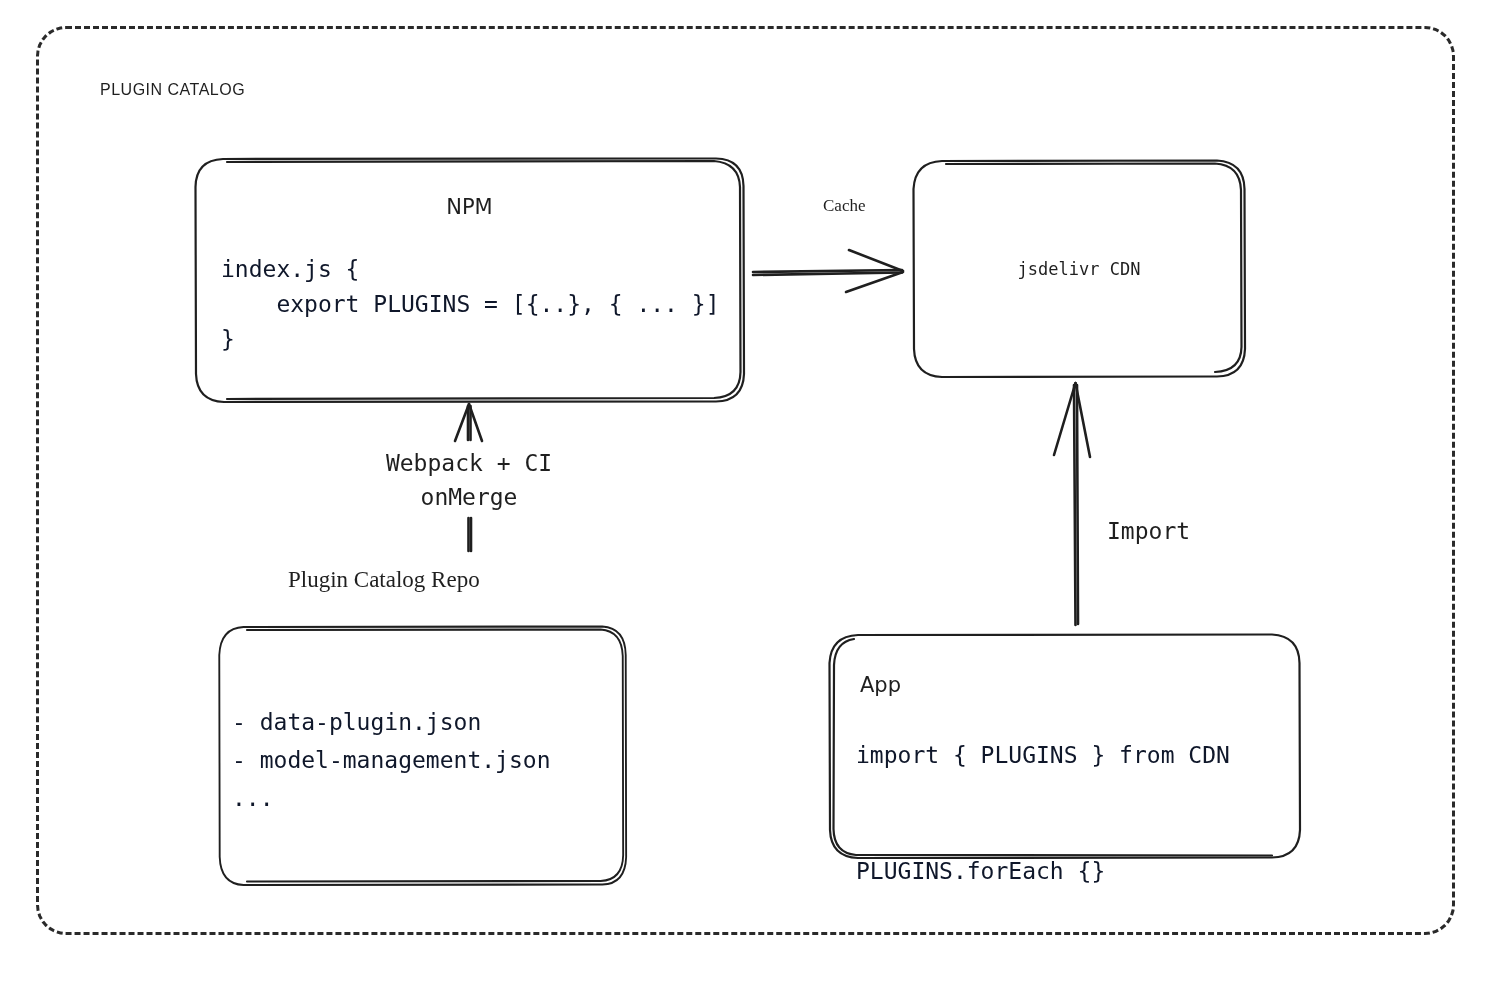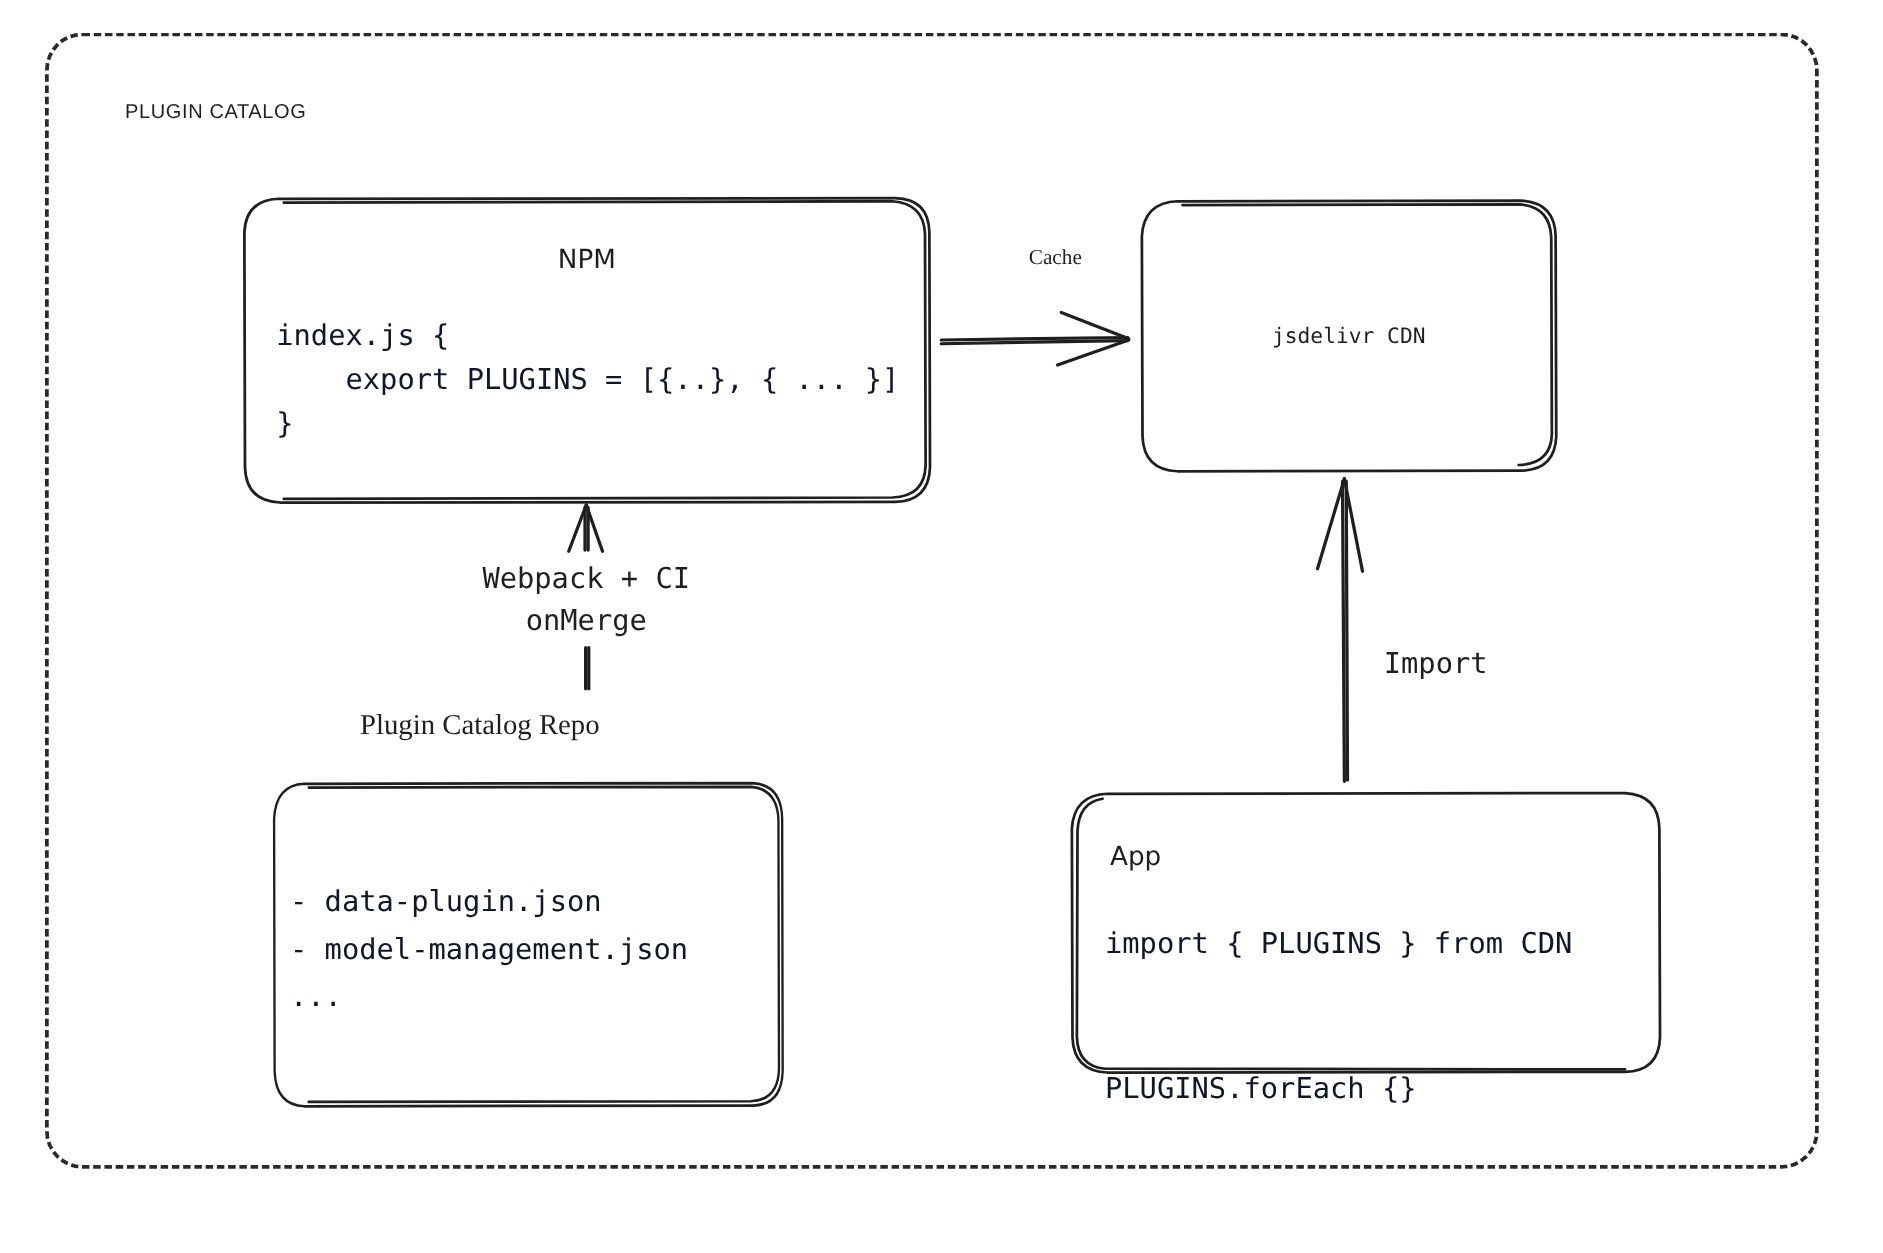--- a/index.html
+++ b/index.html
@@ -93,21 +93,21 @@
     text-align: center;
     font-family: "DejaVu Sans Mono", monospace;
     font-size: 17px;
   }
 
   
   #repo-box { left: 218px; top: 625px; width: 409px; height: 261px; }
   #repo-box .node-code { left: 14px; top: 78px; line-height: 38px; }
 
   
-  #app-box { left: 828px; top: 633px; width: 473px; height: 226px; margin-left: 28px; }
+  #app-box { left: 828px; top: 633px; width: 473px; height: 226px; }
   #app-box .node-heading { left: 32px; top: 40px; }
   #app-box .node-code { left: 28px; top: 93px; line-height: 58px; }
 
   
   .edge-label {
     position: absolute;
     color: #1f1f1f;
     white-space: pre;
   }
   #label-cache {

